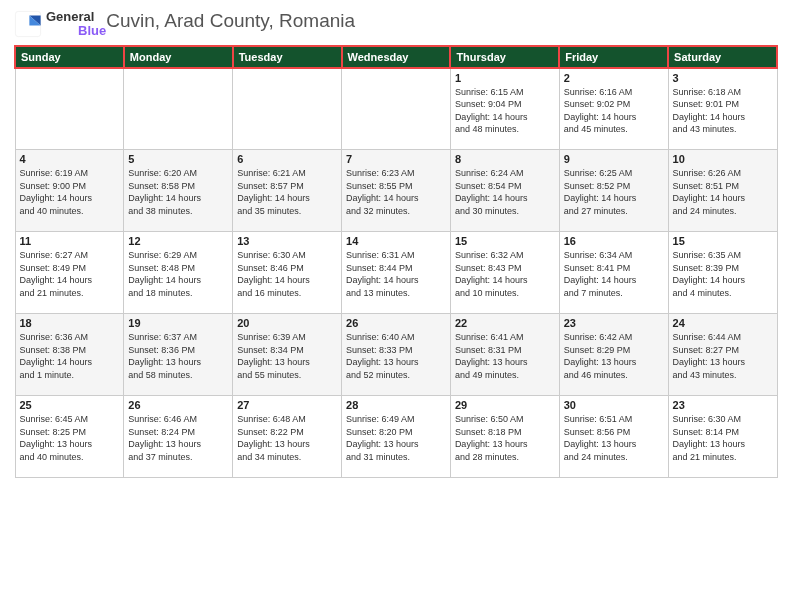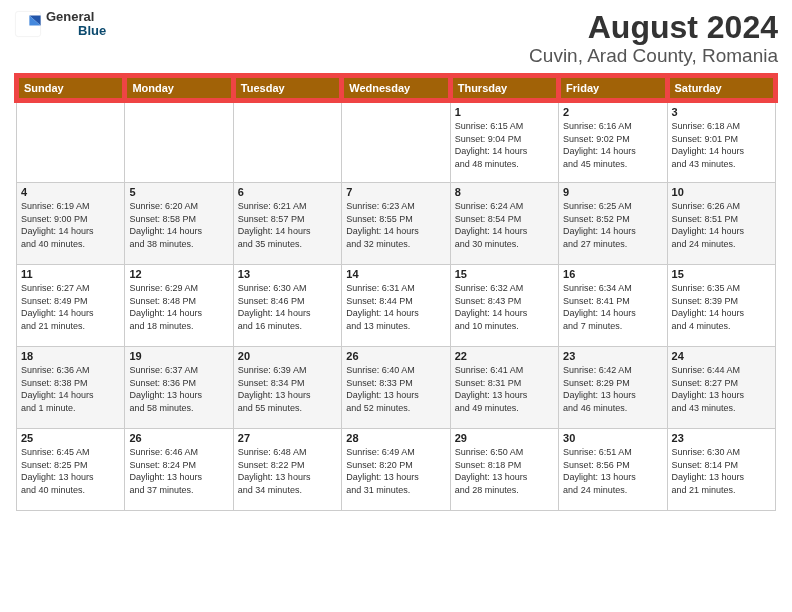--- a/index.html
+++ b/index.html
@@ -10,21 +10,20 @@
       height: 612px;
       overflow: hidden;
     }
     .page {
       width: 792px;
       height: 612px;
       padding: 10px 14px;
     }
     .header {
       display: flex;
-      justify-content: space-between;
       align-items: flex-start;
       margin-bottom: 6px;
     }
     .logo {
       display: flex;
       align-items: center;
       gap: 4px;
     }
     .logo-text {
       display: flex;
@@ -32,21 +31,21 @@
       line-height: 1.1;
     }
     .logo-general {
       font-size: 13px;
       font-weight: bold;
       color: #333;
     }
     .logo-blue {
       font-size: 13px;
       font-weight: bold;
-      color: #0c4a6e;
+      color: #8b5cf6;
       padding-left: 32px;
     }
     .logo-icon {
       width: 28px;
       height: 28px;
     }
     .title-block {
       text-align: right;
     }
     .month-title {
@@ -58,27 +57,27 @@
     .subtitle {
       font-size: 19px;
       color: #555;
     }
     .calendar {
       width: 100%;
       border-collapse: collapse;
       font-size: 9.5px;
     }
     .calendar th {
-      background: #a16207;
+      background: #14532d;
       color: #fff;
       padding: 4px 5px;
       text-align: left;
       font-size: 11px;
       font-weight: bold;
-      border: 5px solid #ef4444;
+      border: 2px solid #ef4444;
     }
     .calendar td {
       border: 1px solid #ccc;
       padding: 3px 4px;
       vertical-align: top;
       width: calc(100% / 7);
       height: 82px;
       background: #fff;
     }
     .calendar tr:nth-child(even) td {
@@ -110,21 +109,20 @@
         <rect x="2" y="2" width="36" height="36" rx="4" fill="#fff" stroke="#ddd" stroke-width="0.5"></rect>
         <polygon points="22,8 38,8 38,22" fill="#2255aa"></polygon>
         <polygon points="22,8 38,22 22,22" fill="#4488dd"></polygon>
       </svg>
       <div class="logo-text">
         <span class="logo-general">General</span>
         <span class="logo-blue">Blue</span>
       </div>
     </div>
     <div class="title-block">
-      <div class="month-title">August 2024</div>
       <div class="subtitle">Cuvin, Arad County, Romania</div>
     </div>
   </div>
 
   <table class="calendar">
     <thead>
       <tr>
         <th>Sunday</th>
         <th>Monday</th>
         <th>Tuesday</th>

